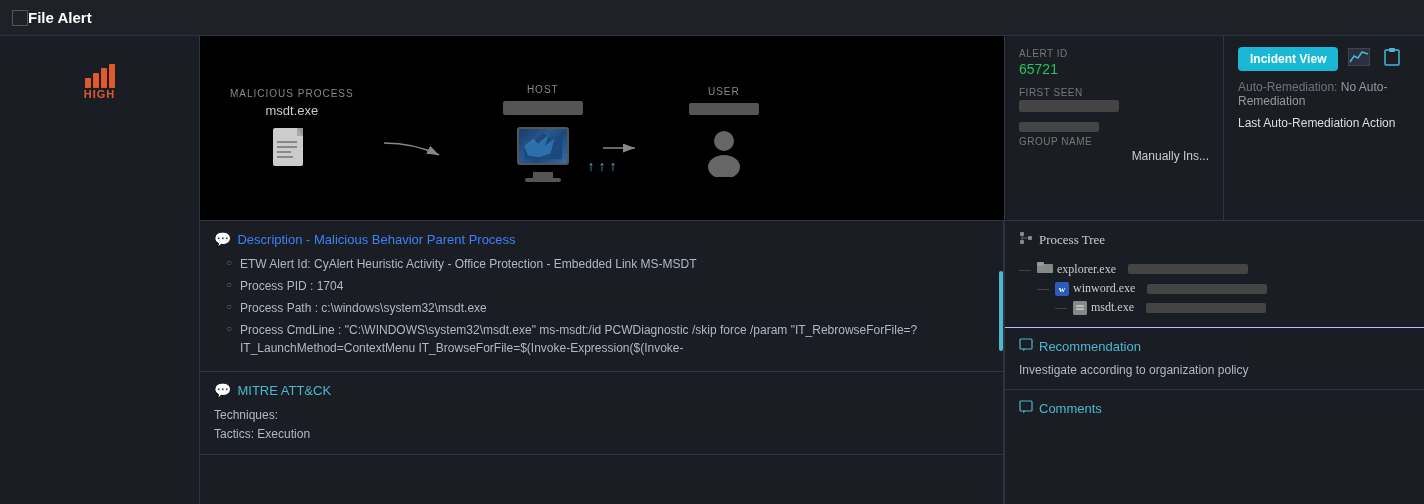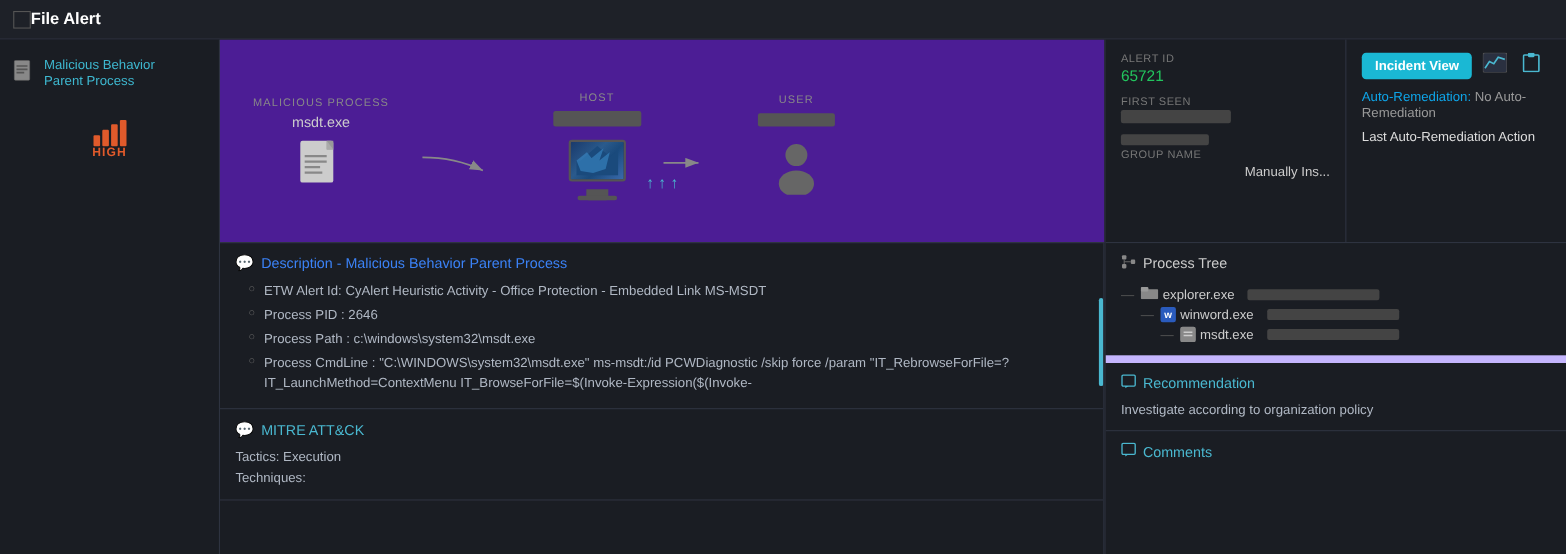--- a/index.html
+++ b/index.html
@@ -94,21 +94,21 @@
     
     .center-panel {
       flex: 1;
       display: flex;
       flex-direction: column;
       overflow: hidden;
     }
 
     
     .graph-area {
-      background: #4c1d95;
+      background: #000000;
       height: 185px;
       flex-shrink: 0;
       position: relative;
       display: flex;
       align-items: center;
       justify-content: center;
       border-bottom: 1px solid #2e3340;
     }
 
     .node-group {
@@ -259,21 +259,21 @@
     .icon-btn {
       background: transparent;
       border: none;
       color: #aaa;
       font-size: 16px;
       cursor: pointer;
       padding: 2px 4px;
     }
     .auto-remediation-label {
       font-size: 12px;
-      color: #0ea5e9;
+      color: #737373;
       font-weight: 500;
     }
     .auto-remediation-value {
       font-size: 12px;
       color: #999;
     }
     .last-remediation {
       font-size: 12px;
       color: #ddd;
       font-weight: 500;
@@ -342,22 +342,23 @@
     .right-content {
       width: 420px;
       flex-shrink: 0;
       overflow-y: auto;
       display: flex;
       flex-direction: column;
     }
 
     .process-tree-section {
       padding: 10px 14px;
-      border-bottom: 7px solid #c4b5fd;
+      border-bottom: 1px solid #c4b5fd;
       flex: 1;
+      font-family: Liberation Serif, serif;
     }
     .process-tree-header {
       display: flex;
       align-items: center;
       gap: 6px;
       margin-bottom: 10px;
     }
     .process-tree-title {
       color: #ccc;
       font-size: 13px;
@@ -454,34 +455,20 @@
 <body>
 
 <div class="top-bar">
   <div class="top-bar-checkbox"></div>
   <span class="top-bar-title">File Alert</span>
 </div>
 
 <div class="main-layout">
 
   <div class="left-sidebar">
-    <div class="sidebar-item">
-      <div class="sidebar-item-icon">
-        <svg width="20" height="24" viewBox="0 0 20 24">
-          <rect x="1" y="1" width="14" height="18" rx="1" fill="#888" stroke="#666" stroke-width="0.5"></rect>
-          <line x1="3" y1="6" x2="13" y2="6" stroke="#555" stroke-width="1.5"></line>
-          <line x1="3" y1="9" x2="13" y2="9" stroke="#555" stroke-width="1.5"></line>
-          <line x1="3" y1="12" x2="10" y2="12" stroke="#555" stroke-width="1.5"></line>
-        </svg>
-      </div>
-      <div class="sidebar-item-label">
-        <div class="line1">Malicious Behavior</div>
-        <div class="line2">Parent Process</div>
-      </div>
-    </div>
 
     <div class="sidebar-severity">
       <div class="severity-bars">
         <div class="severity-bar" style="height:10px"></div>
         <div class="severity-bar" style="height:15px"></div>
         <div class="severity-bar" style="height:20px"></div>
         <div class="severity-bar" style="height:24px"></div>
       </div>
       <div class="severity-label">HIGH</div>
     </div>
@@ -571,37 +558,37 @@
 
         <div class="scroll-indicator"></div>
 
         <div class="section-block">
           <div class="section-header">
             <span class="section-header-icon">💬</span>
             <span class="section-title">Description - Malicious Behavior Parent Process</span>
           </div>
           <ul class="description-list">
             <li>ETW Alert Id: CyAlert Heuristic Activity - Office Protection - Embedded Link MS-MSDT</li>
-            <li>Process PID : 2646</li>
+            <li>Process PID : 1704</li>
             <li>Process Path : c:\windows\system32\msdt.exe</li>
             <li>Process CmdLine : "C:\WINDOWS\system32\msdt.exe" ms-msdt:/id PCWDiagnostic /skip force /param "IT_RebrowseForFile=? IT_LaunchMethod=ContextMenu IT_BrowseForFile=$(Invoke-Expression($(Invoke-</li>
           </ul>
         </div>
 
         <div class="section-block">
           <div class="section-header">
             <span class="section-header-icon">💬</span>
             <span class="section-title mitre-title">MITRE ATT&amp;CK</span>
           </div>
           <div class="mitre-text">
+            <span>Techniques:</span>
+          </div>
+          <div class="mitre-text">
             <span>Tactics:</span>
             <span>Execution</span>
-          </div>
-          <div class="mitre-text">
-            <span>Techniques:</span>
           </div>
         </div>
 
       </div>
     </div>
   </div>
 
   <div class="right-panel">
 
     <div class="alert-info-top">

